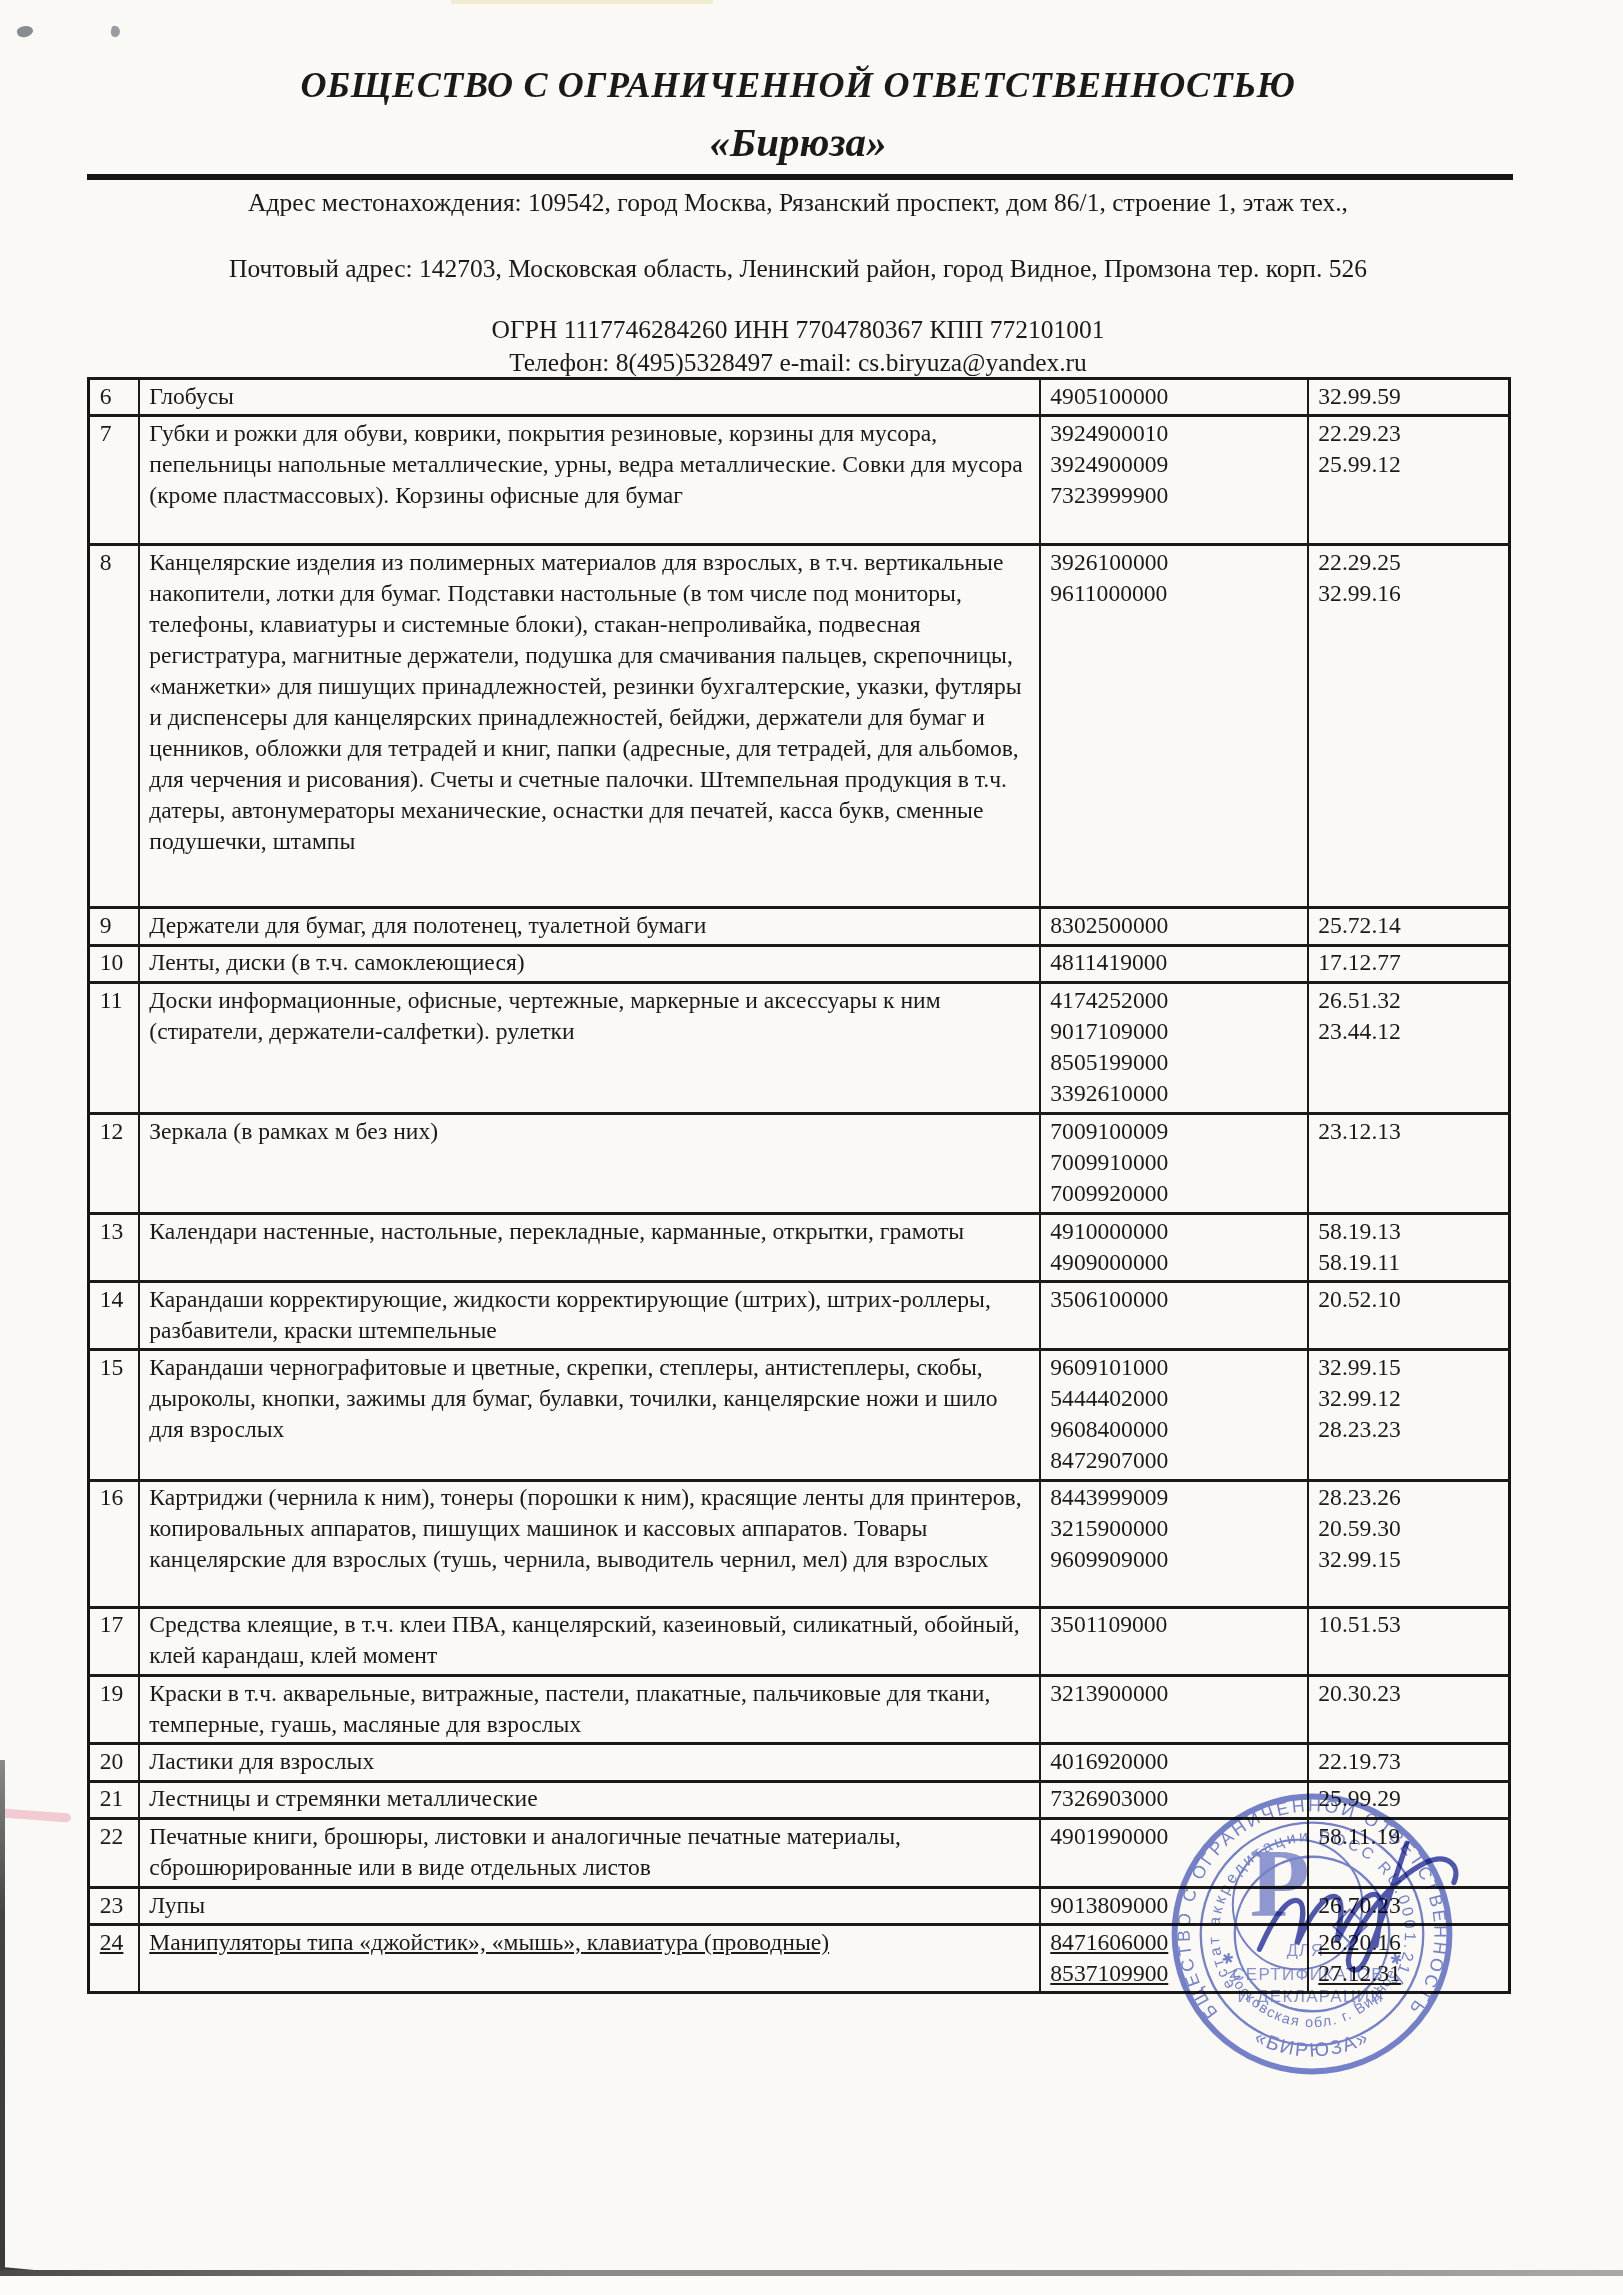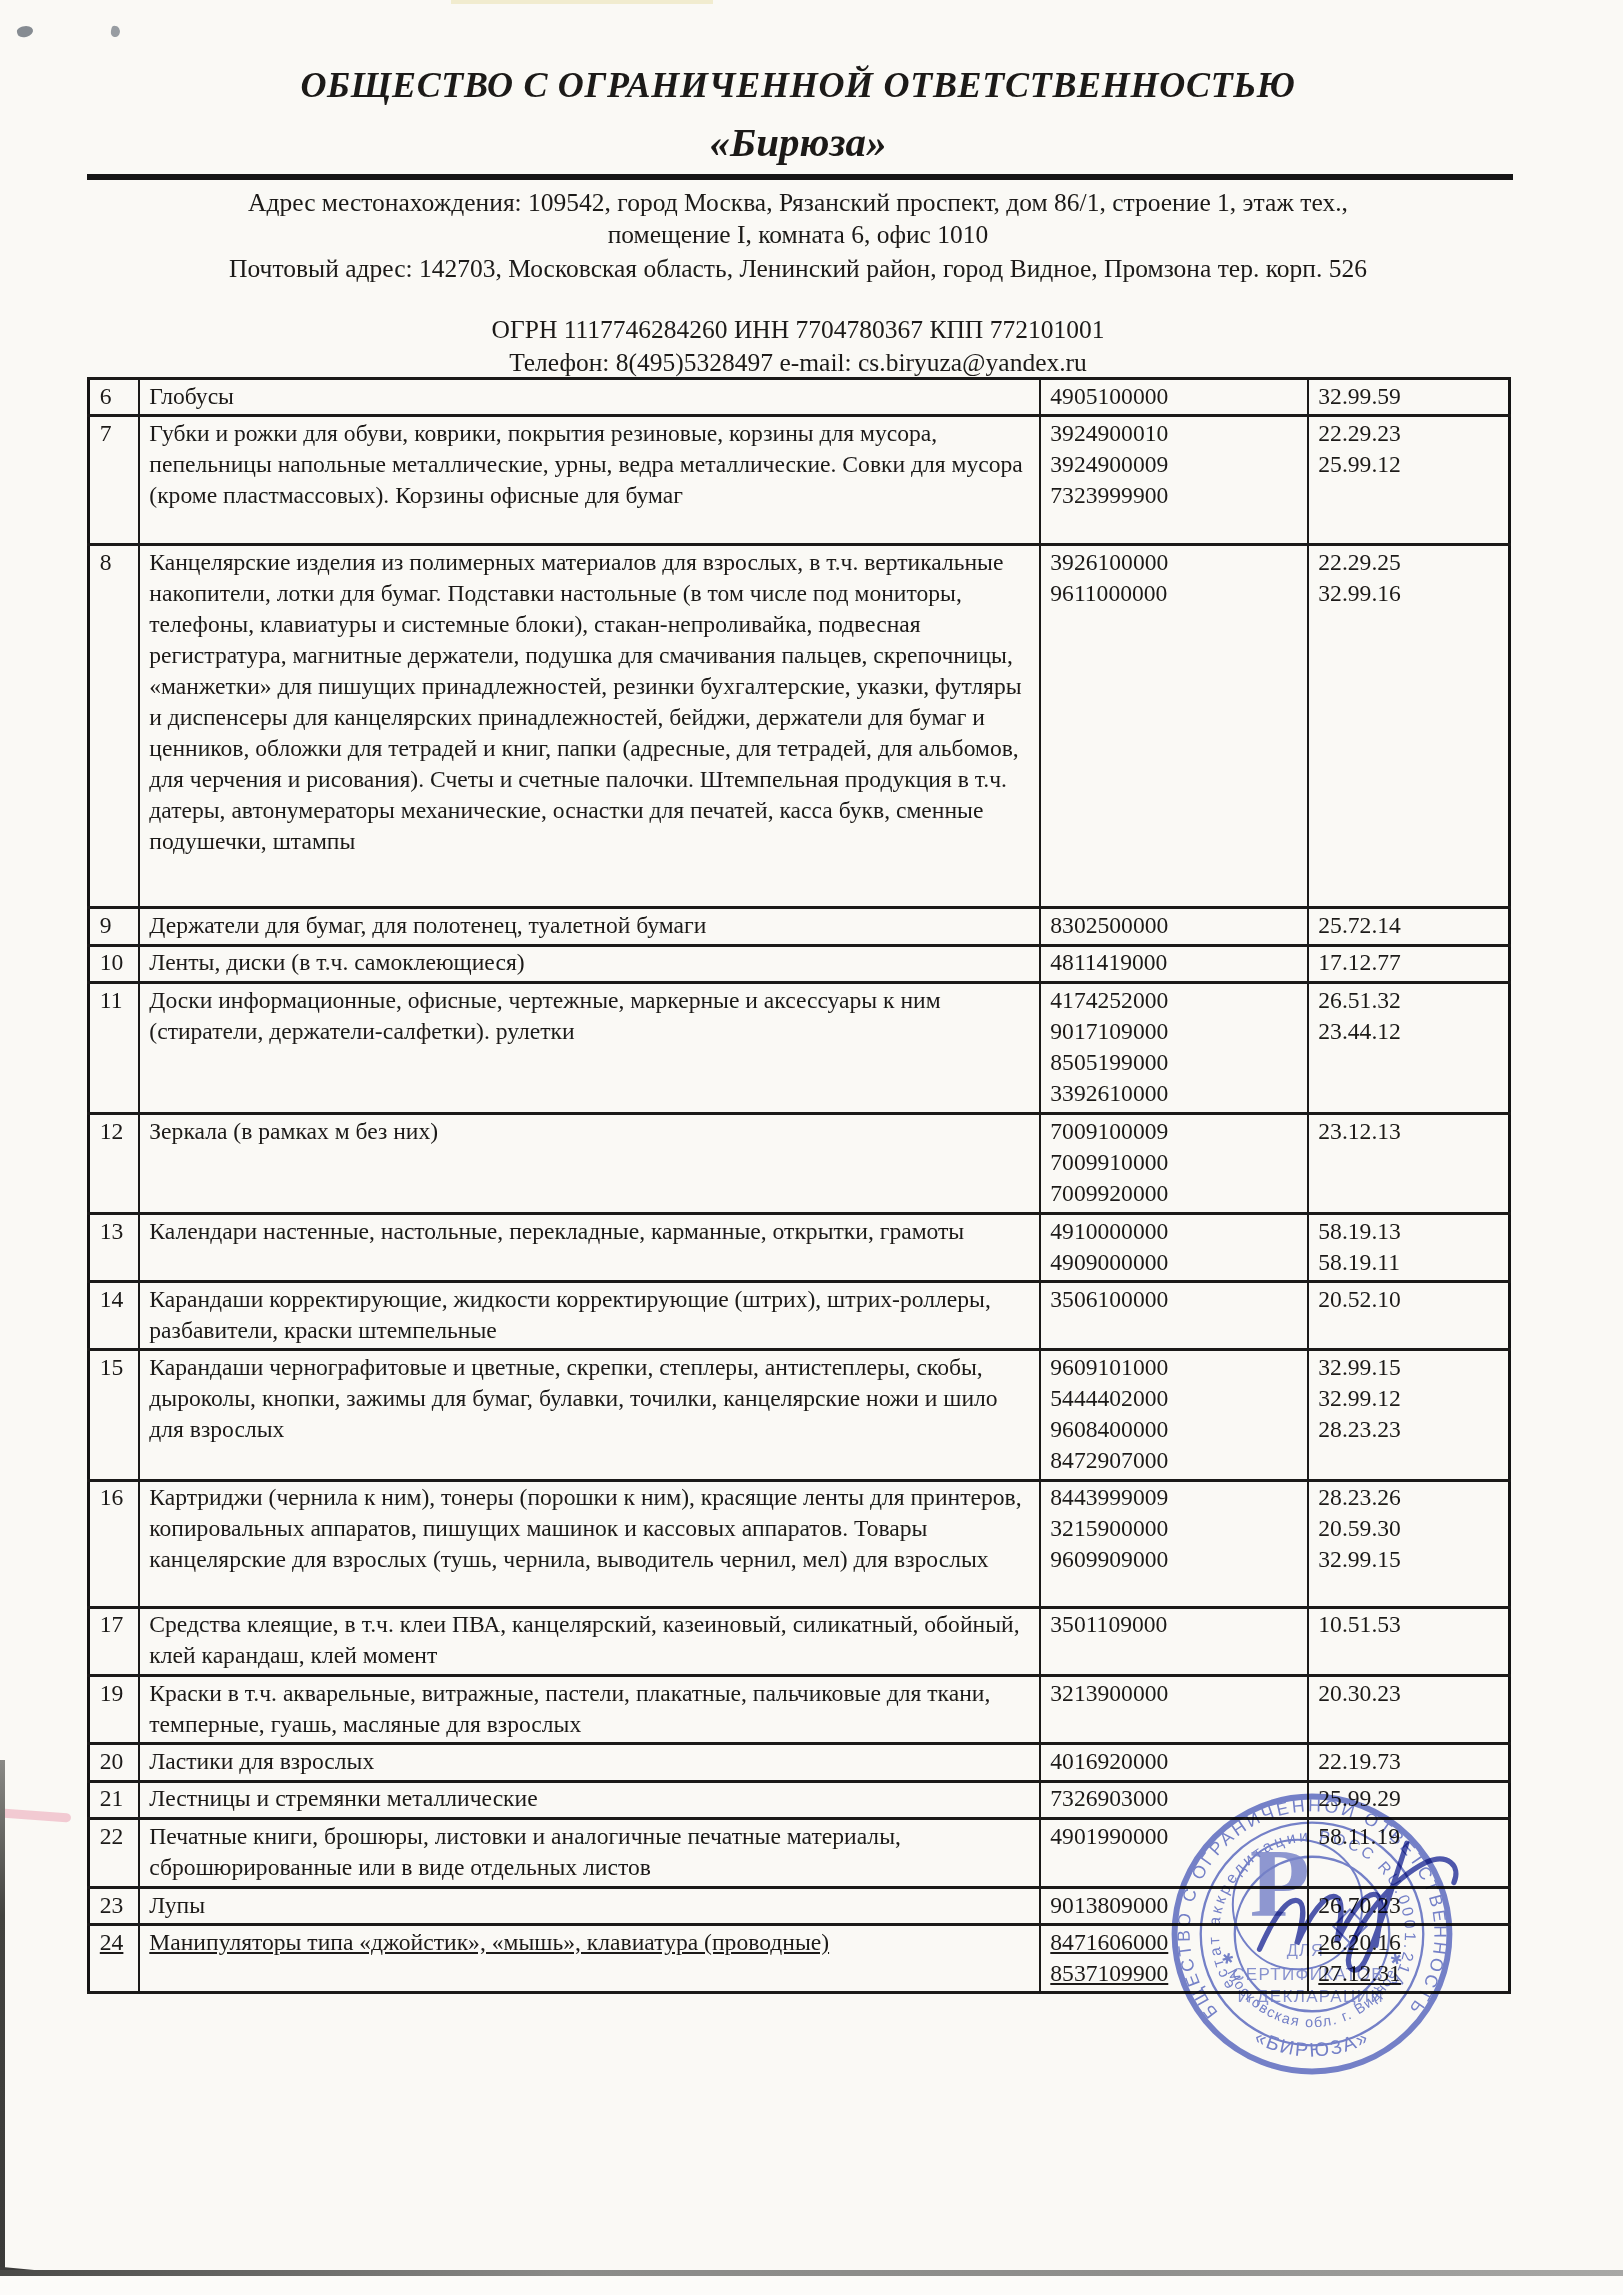--- a/index.html
+++ b/index.html
@@ -63,21 +63,20 @@
 <div class="page">
 
   <div class="speck speck1"></div>
   <div class="speck speck2"></div>
   <div class="top-streak"></div>
 
   <div class="hdr title1">ОБЩЕСТВО С ОГРАНИЧЕННОЙ ОТВЕТСТВЕННОСТЬЮ</div>
   <div class="hdr title2">«Бирюза»</div>
   <div class="rule"></div>
   <div class="hdr addr a1">Адрес местонахождения: 109542, город Москва, Рязанский проспект, дом 86/1, строение 1, этаж тех.,</div>
-  <div class="hdr addr a2">помещение I, комната 6, офис 1010</div>
   <div class="hdr addr a3">Почтовый адрес: 142703, Московская область, Ленинский район, город Видное, Промзона тер. корп. 526</div>
   <div class="hdr addr ogrn">ОГРН 1117746284260 ИНН 7704780367 КПП 772101001</div>
   <div class="hdr addr phone">Телефон: 8(495)5328497 e-mail: cs.biryuza@yandex.ru</div>
 
   <table class="codes">
     <colgroup>
       <col class="w-num">
         <col class="w-desc">
         <col class="w-tn">
         <col class="w-okpd">

